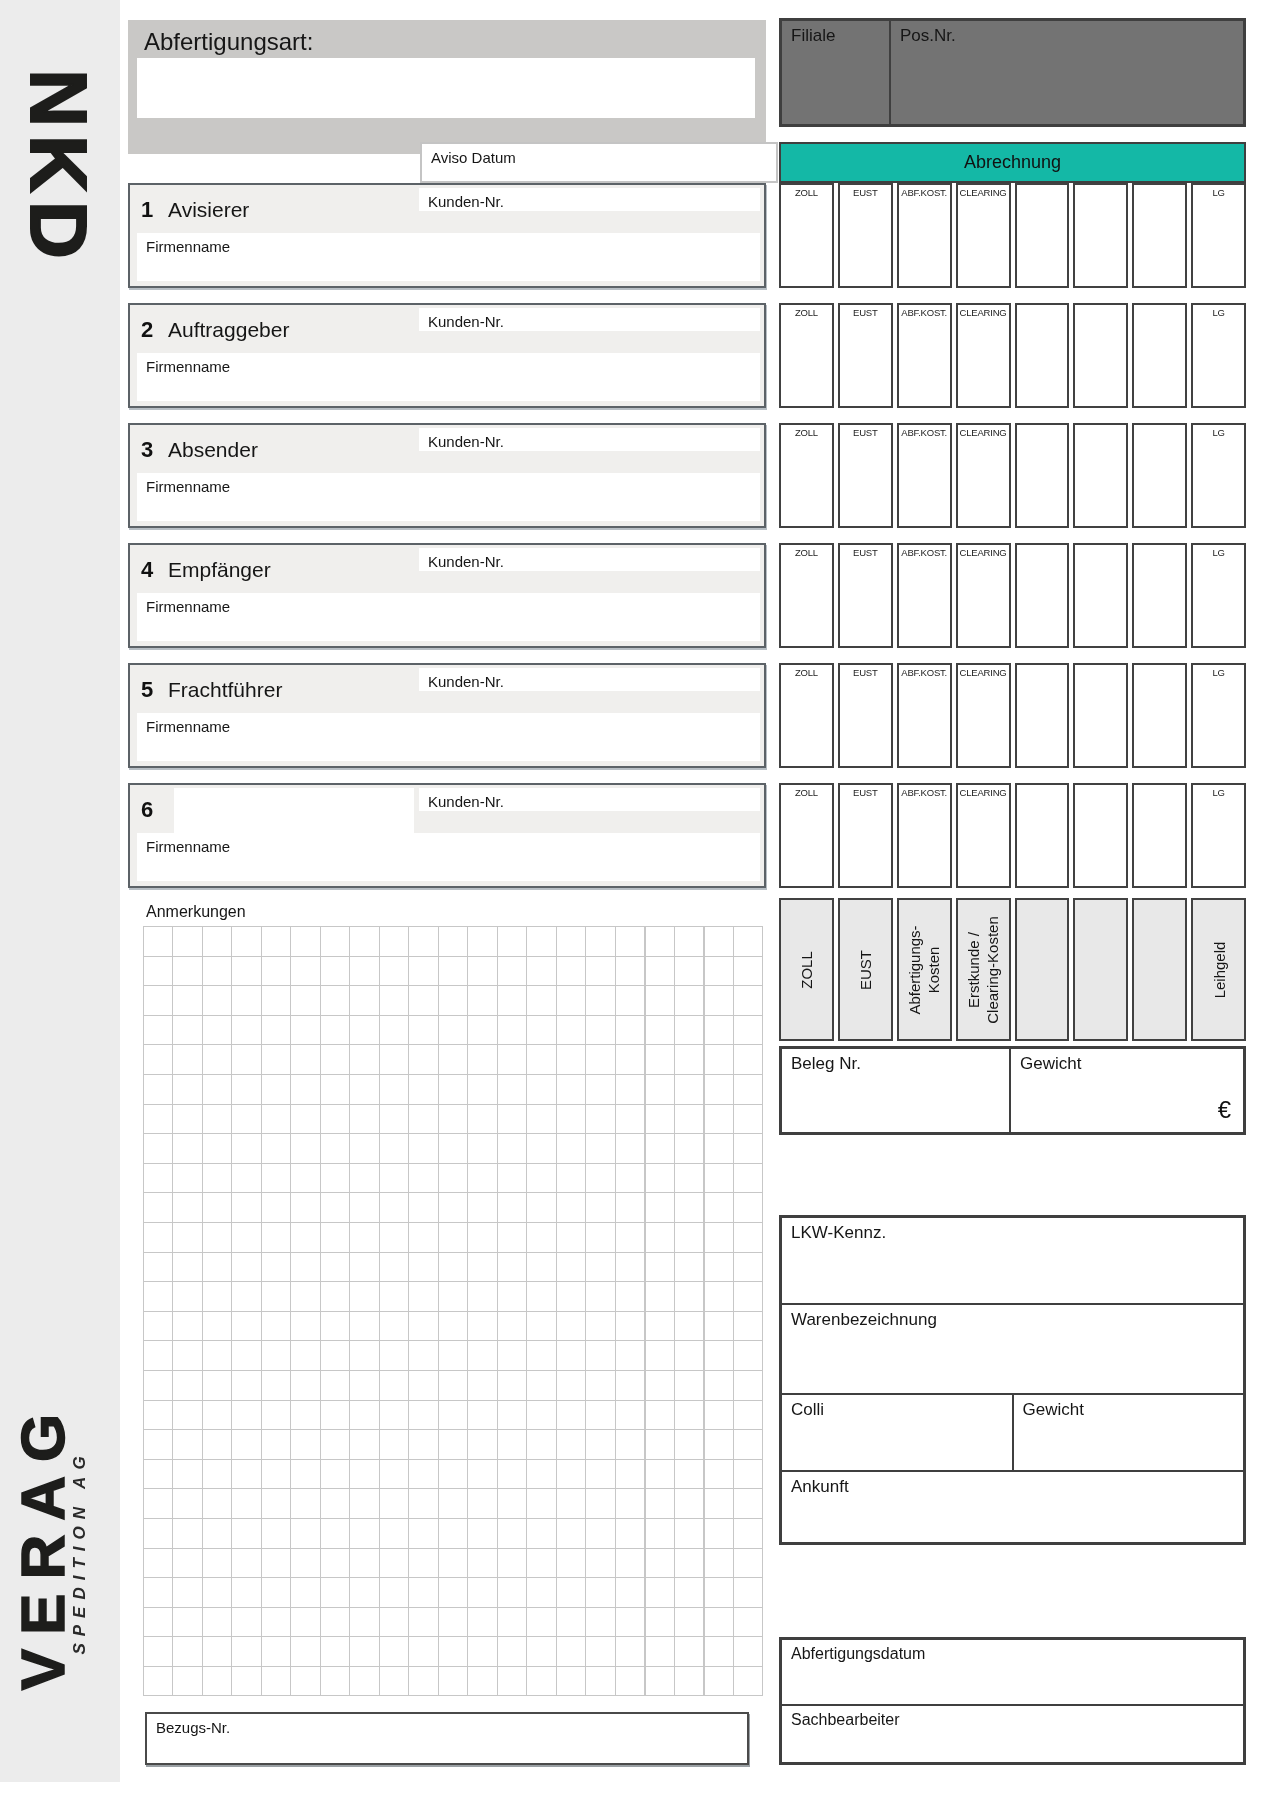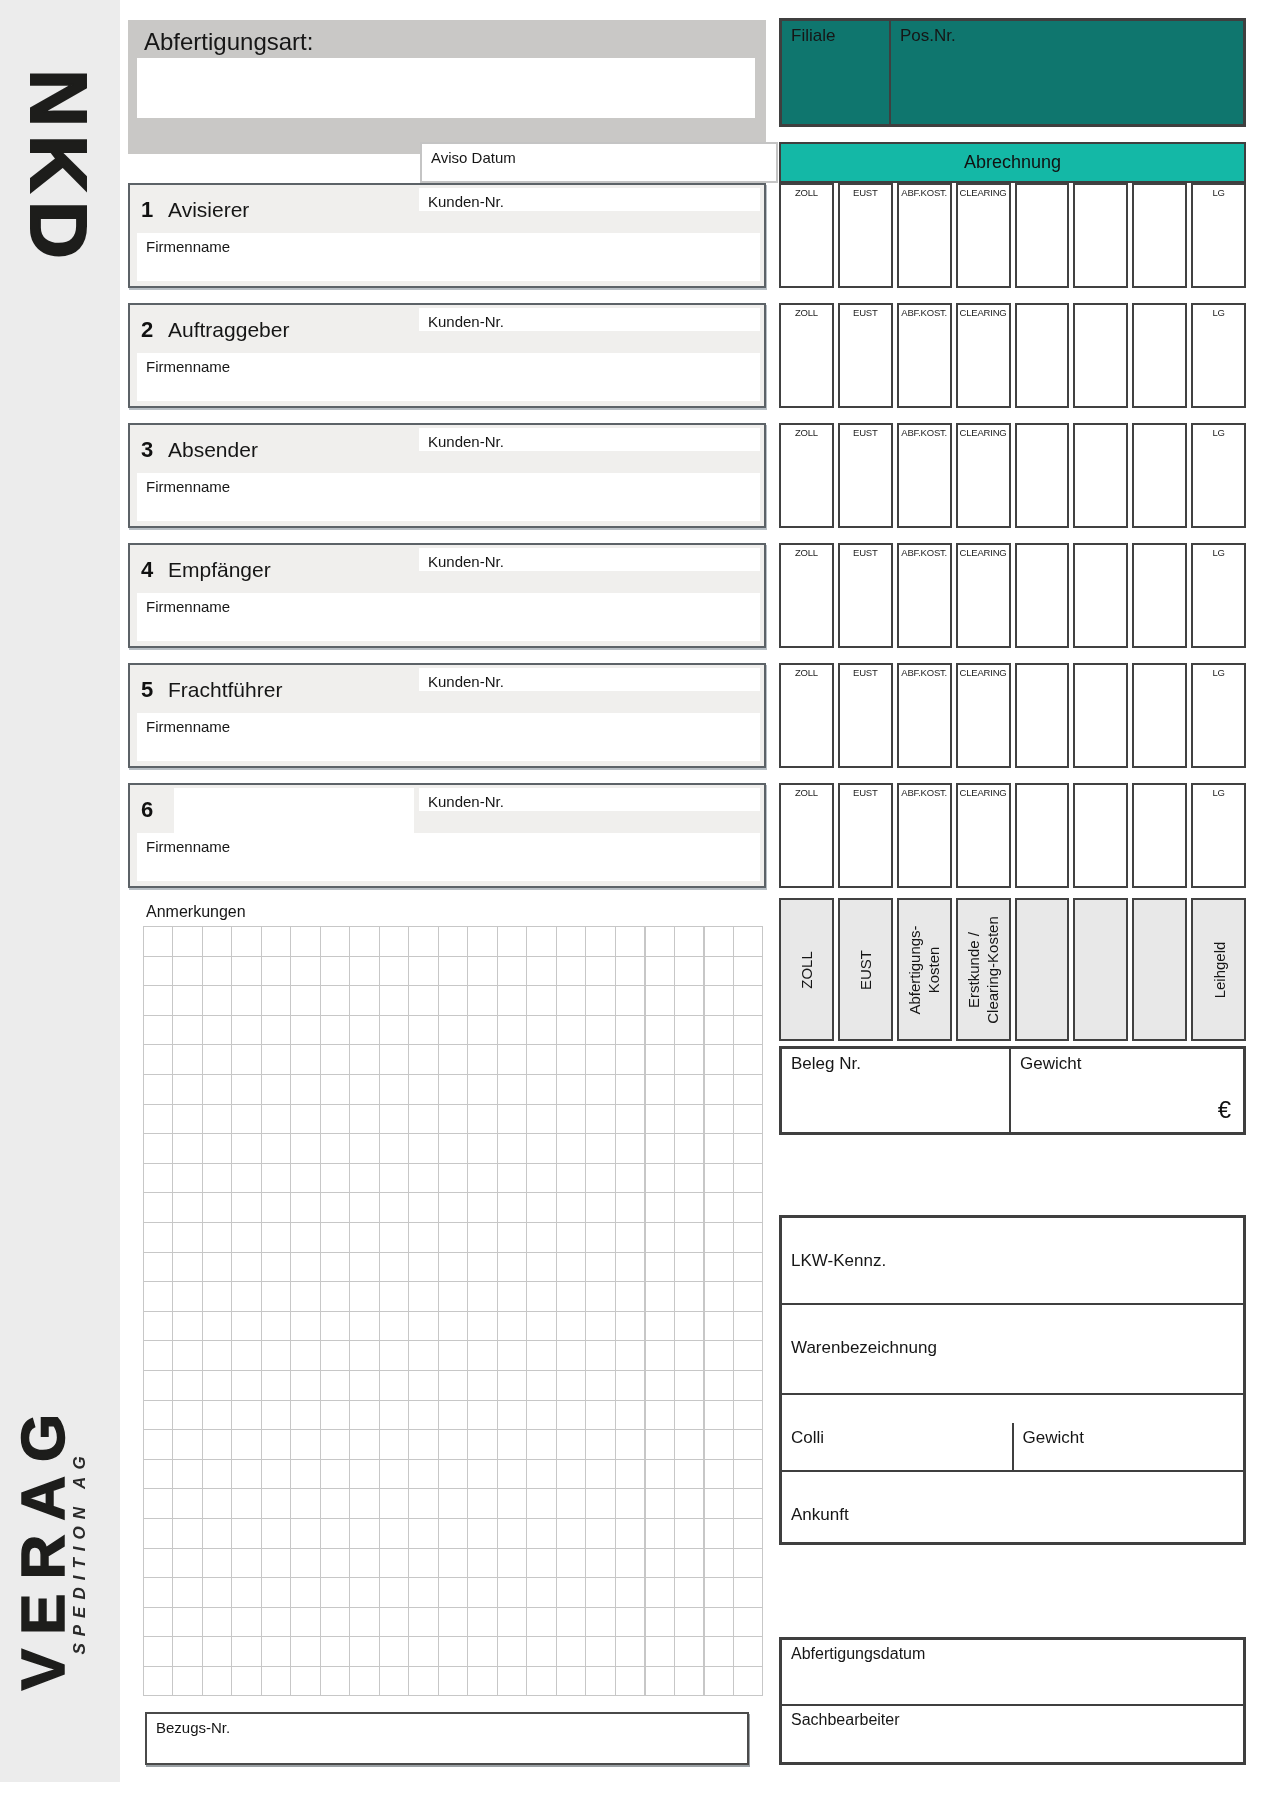--- a/index.html
+++ b/index.html
@@ -17,21 +17,21 @@
   .logo-sub{position:absolute;left:80px;top:1552px;transform:translate(-50%,-50%) rotate(-90deg);
             font-weight:bold;font-style:italic;font-size:17px;letter-spacing:7px;color:#2a2a2a;white-space:nowrap;}
 
   
   .topband{position:absolute;left:128px;top:20px;width:638px;height:134px;background:#c9c8c6;}
   .topband-label{position:absolute;left:16px;top:8px;font-size:24px;color:#161616;}
   .topband-input{position:absolute;left:9px;top:38px;width:618px;height:60px;background:#ffffff;}
 
   
   .filiale-box{position:absolute;left:779px;top:18px;width:467px;height:109px;
-               border:3px solid #3f3f3f;background:#0f766e;box-sizing:border-box;}
+               border:3px solid #3f3f3f;background:#737373;box-sizing:border-box;}
   .filiale-cell{position:absolute;left:0;top:0;width:109px;height:100%;border-right:2px solid #3f3f3f;box-sizing:border-box;}
   .posnr-cell{position:absolute;left:109px;top:0;right:0;height:100%;}
   .cell-label{position:absolute;left:9px;top:5px;font-size:17px;color:#161616;}
 
   
   .aviso-box{position:absolute;left:420px;top:142px;width:358px;height:41px;background:#fff;
              border:2px solid #c4c4c4;box-sizing:border-box;}
   .abrech-header{position:absolute;left:779px;top:142px;width:467px;height:41px;background:#14b8a6;
              border:2.5px solid #3f3f3f;box-sizing:border-box;text-align:center;
              font-size:18px;line-height:37px;color:#111;}
@@ -71,21 +71,21 @@
             background-image:
               repeating-linear-gradient(to right,#c7c7c7 0 1px,transparent 1px 29.5px),
               repeating-linear-gradient(to bottom,#c7c7c7 0 1px,transparent 1px 29.6px);
             border-right:1px solid #c7c7c7;border-bottom:1px solid #c7c7c7;box-sizing:border-box;}
 
   
   .lkw-block{position:absolute;left:779px;top:1215px;width:467px;height:330px;
              border:3px solid #3f3f3f;background:#fff;box-sizing:border-box;}
   .lkw-row{position:relative;width:100%;box-sizing:border-box;border-top:2px solid #3f3f3f;display:flex;}
   .lkw-row:first-child{border-top:none;}
-  .lkw-cell{position:relative;flex:1;box-sizing:border-box;margin-top:28px;}
+  .lkw-cell{position:relative;flex:1;box-sizing:border-box;}
   .lkw-cell + .lkw-cell{border-left:2px solid #3f3f3f;}
   .box-label{position:absolute;left:9px;top:5px;font-size:17px;color:#161616;}
 
   
   .abf-block{position:absolute;left:779px;top:1637px;width:467px;height:128px;
              border:3px solid #3f3f3f;background:#fff;box-sizing:border-box;}
   .abf-row-top{position:absolute;left:0;top:0;width:100%;height:66px;border-bottom:2px solid #3f3f3f;box-sizing:border-box;}
   .abf-row-bottom{position:absolute;left:0;top:66px;width:100%;bottom:0;}
 
   

